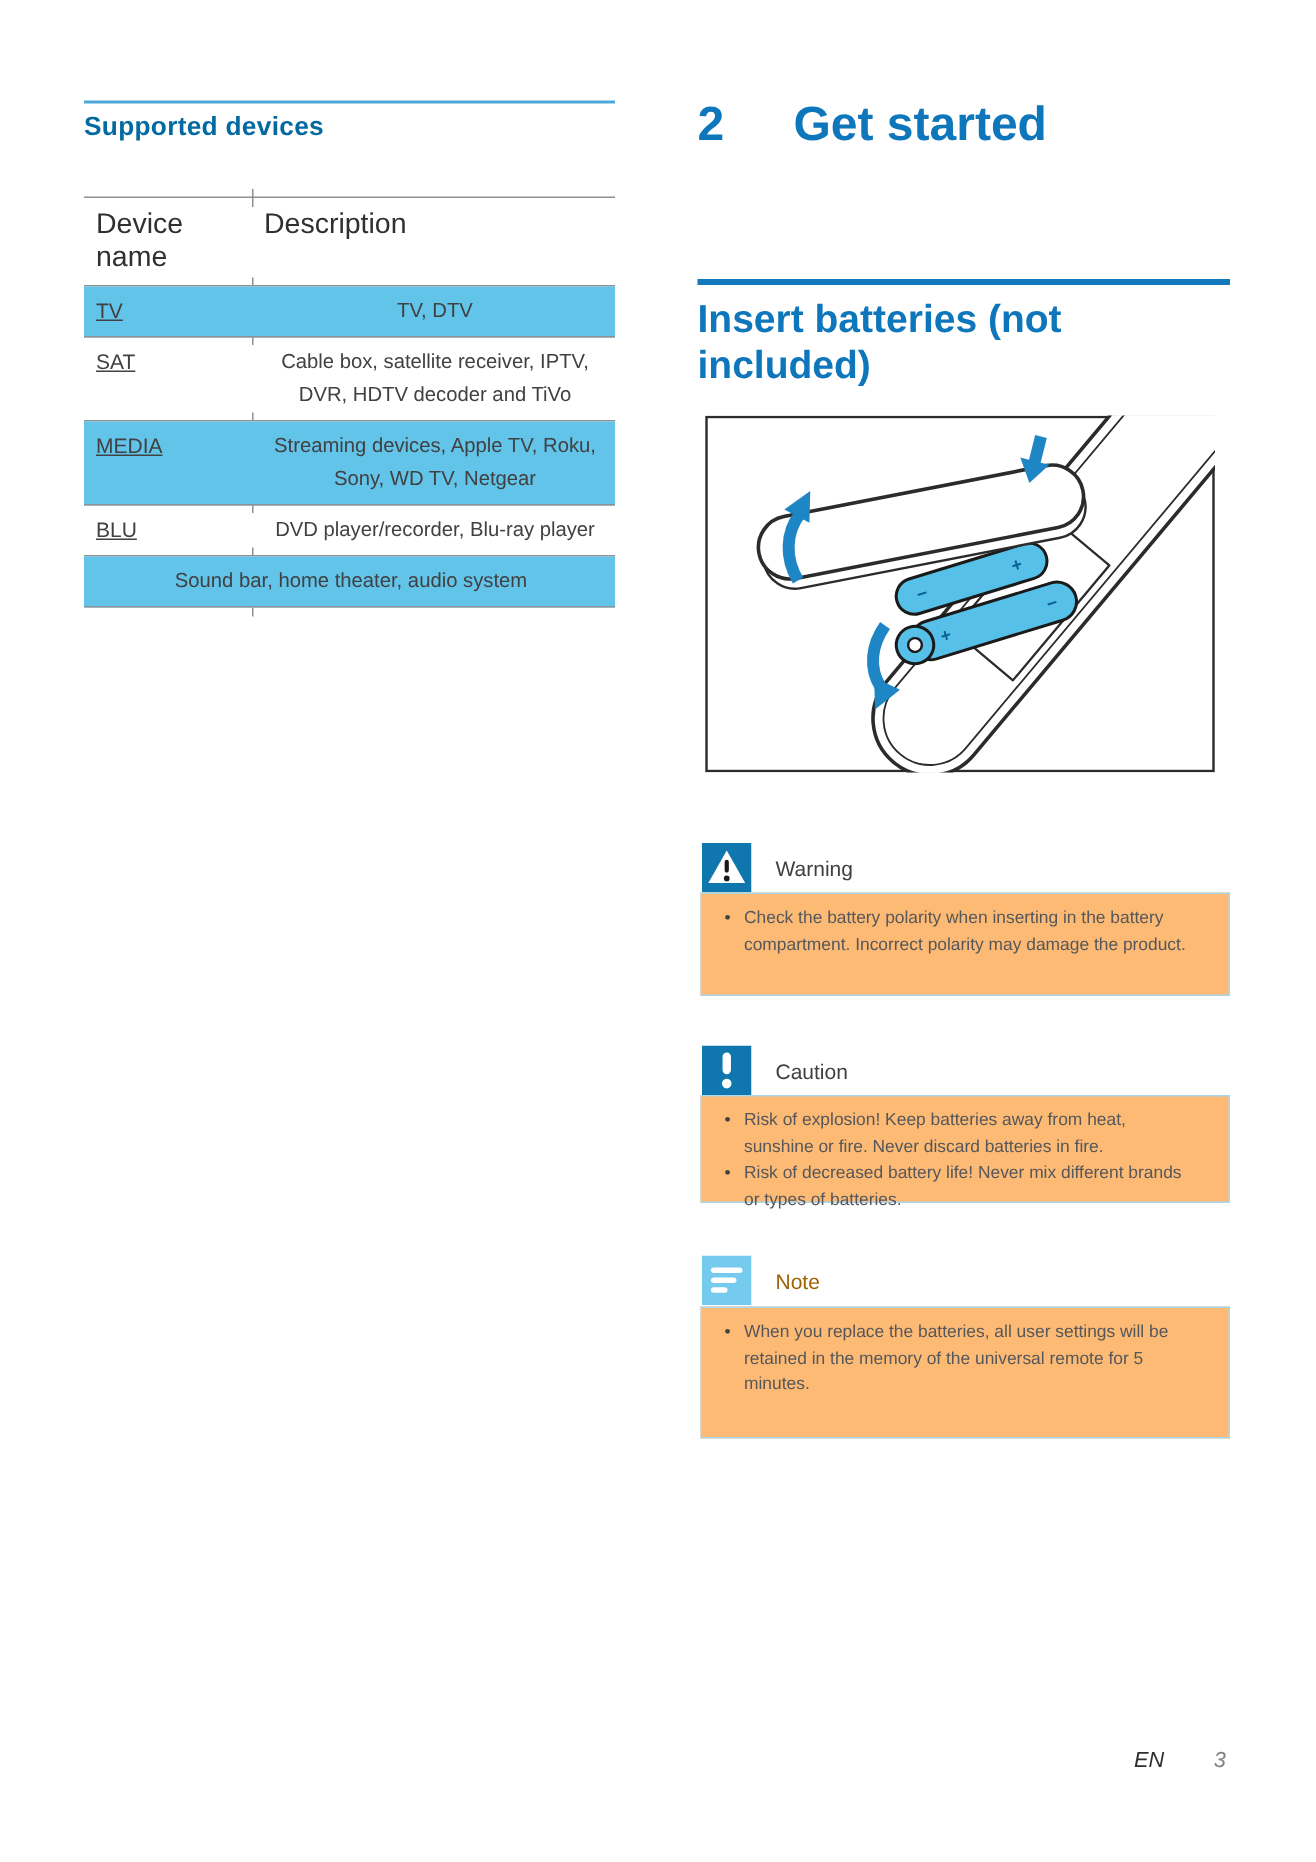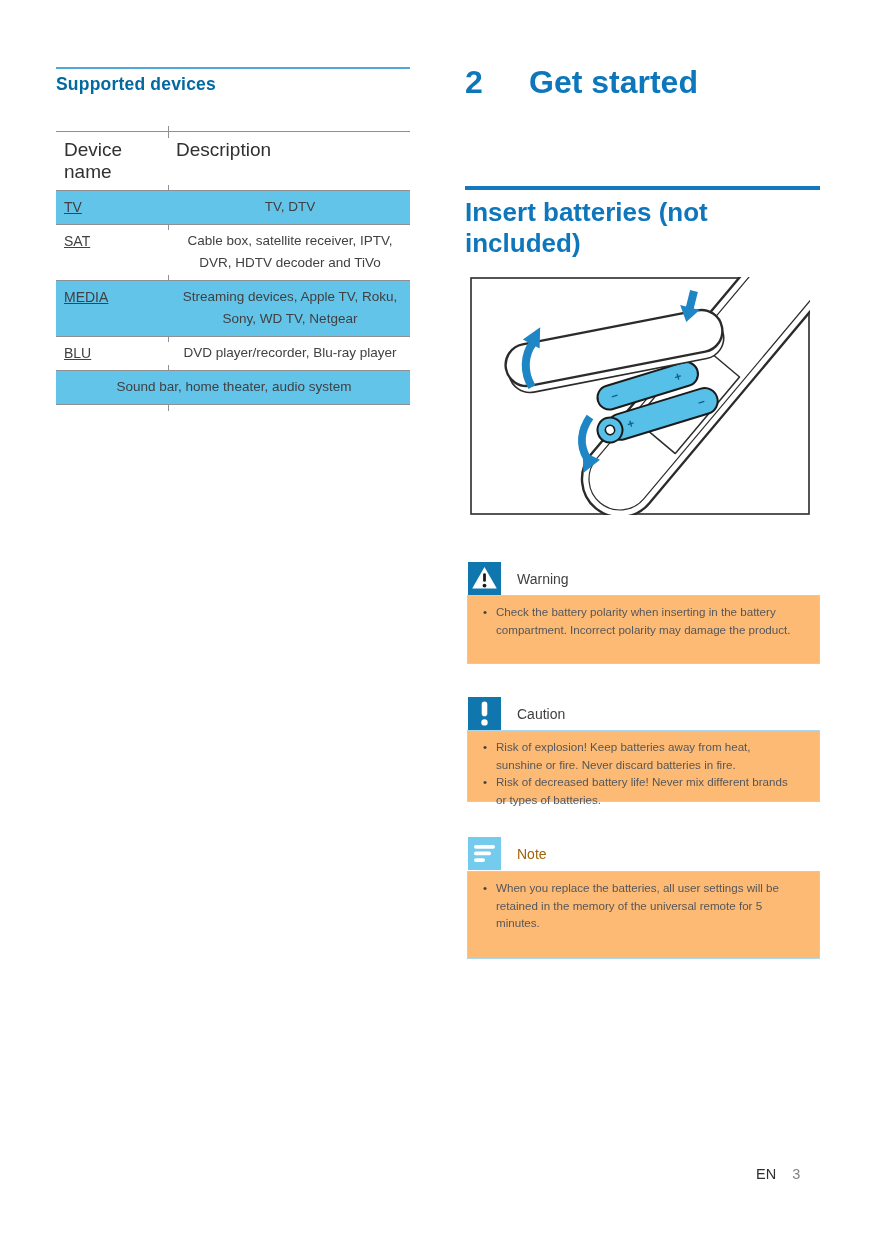--- a/index.html
+++ b/index.html
@@ -39,21 +39,21 @@
   .figure{position:absolute; left:5px; top:277px; width:340px; height:238px; margin:0;}
 
   .co-icon{position:absolute; width:33px; height:33px;}
   .co-title{position:absolute; left:52px; font-size:14px; color:#414042;}
   .co-title.lighter{color:#a16207;}
   .co-box{position:absolute; left:2px; width:353px; border:1px solid #a9d7ee; background:#fdba74; box-sizing:border-box;}
   .co-box ul{margin:7px 0 0 0; padding:0 8px 0 28px; list-style:none;}
   .co-box li{position:relative; font-size:11.6px; line-height:17.6px; color:#55575b; max-width:304px;}
   .co-box li::before{content:"\2022"; position:absolute; left:-13px; top:0; color:#414042;}
 
-  .footer{position:absolute; left:756px; top:1166px; display:flex; gap:16px; font-size:14.5px;}
+  .footer{position:absolute; left:756px; top:1166px; display:flex; gap:33px; font-size:14.5px;font-style:italic;}
   .footer .lang{color:#2e2f31;}
   .footer .pg{color:#808184;}
 </style>
 </head>
 <body>
 
 <div class="page">
 
   <section class="col col-left">
     <div class="rule-thin"></div>

